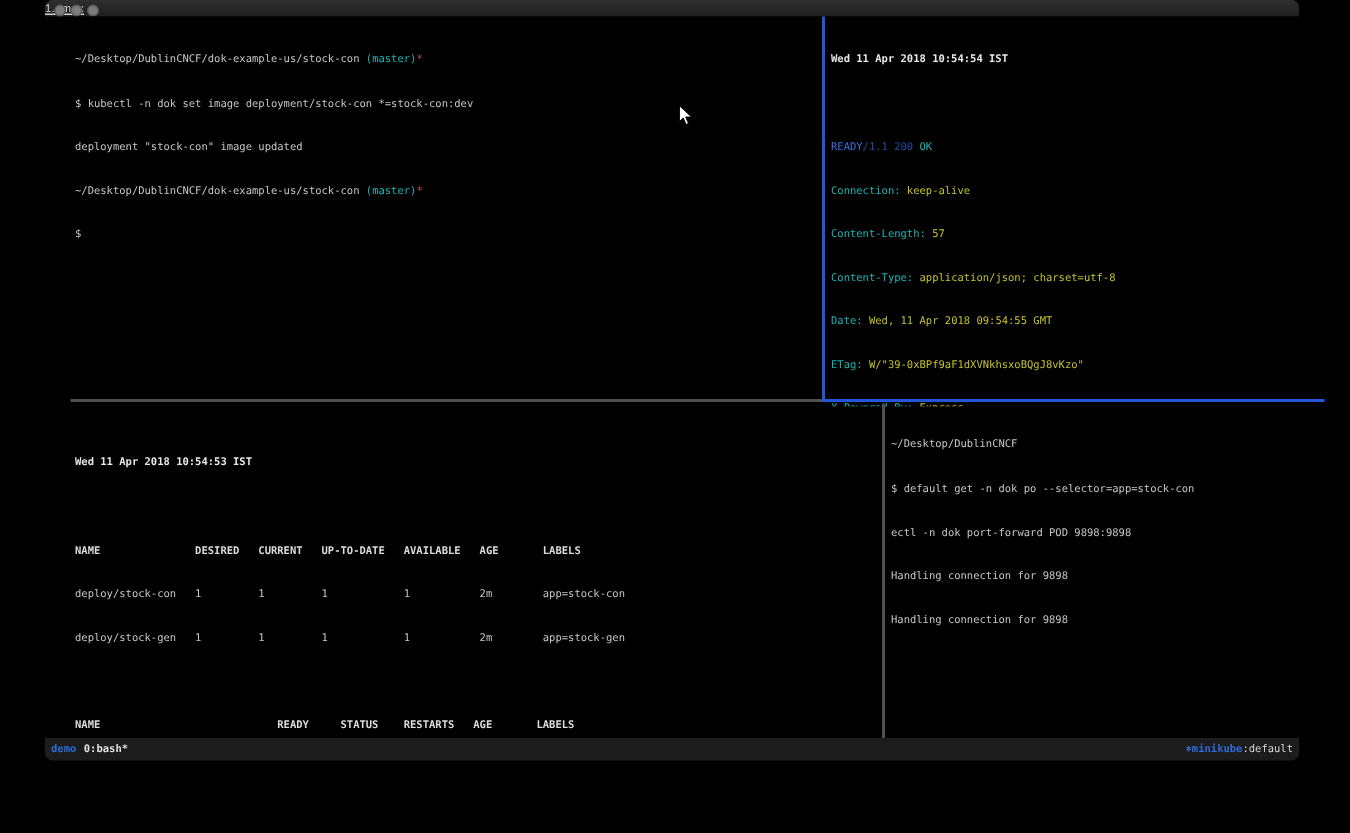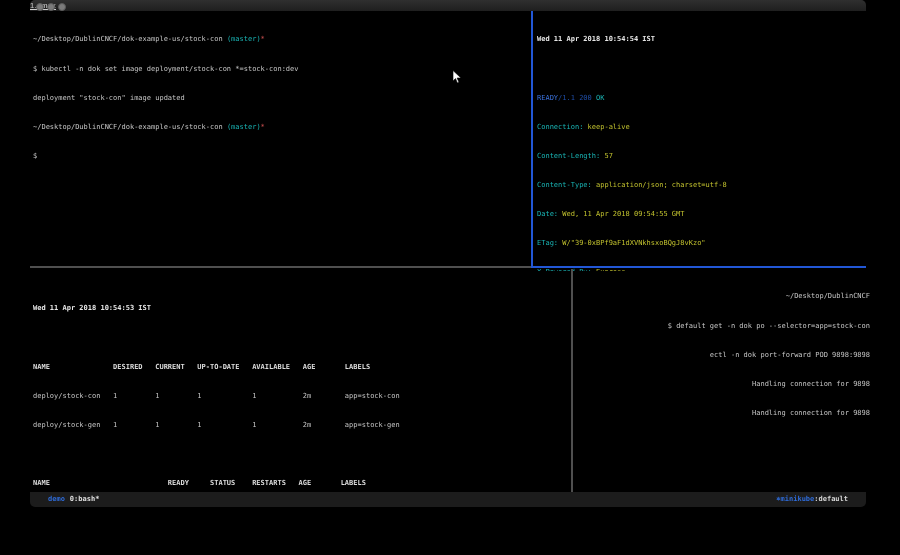--- a/index.html
+++ b/index.html
@@ -9,48 +9,48 @@
             background:#000; border-radius:5px; }
   
   .titlebar { position:absolute; left:0; top:0; width:100%; height:11px;
               background:linear-gradient(#2f2f2f,#1f1f1f); border-radius:5px 5px 0 0;
               display:flex; align-items:center; }
   .lights { position:absolute; left:6px; top:2.5px; display:flex; gap:3px; }
   .light { width:6px; height:6px; border-radius:50%; background:#7b7b7b; border:0.5px solid #5a5a5a; }
   .title { flex:1; text-align:left; font:7.5px "Liberation Sans", sans-serif;
            color:#cfcfcf; letter-spacing:.2px;text-decoration:underline; }
   
-  .term { position:absolute; left:0; top:11px; width:836px; height:503px; background:#000; }
+  .term { position:absolute; left:17px; top:11px; width:836px; height:503px; background:#000; }
   .pane { position:absolute; font-family:"DejaVu Sans Mono", monospace; font-size:7px;
           line-height:9.7px; color:#c6c6c6; white-space:pre; overflow:hidden; }
   .tl { left:0;   top:0;     width:501px; height:255px; padding:5px 0 0 3px; }
   .tr { left:503px; top:0;   width:333px; height:255px; padding:5px 0 0 4px; }
   .bl { left:0;   top:258px; width:541px; height:223px; padding:16px 0 0 3px; }
-  .br { left:543px; top:258px; width:293px; height:223px; padding:4px 0 0 4px;text-align:right; }
+  .br { left:543px; top:258px; width:293px; height:223px; padding:4px 0 0 4px; }
   .divv-top    { position:absolute; left:501px; top:0;     width:2px; height:255px; background:#2257d6; }
   .divh-left   { position:absolute; left:0;     top:255px; width:501px; height:2px; background:#4f4f4f; }
   .divh-right  { position:absolute; left:501px; top:255px; width:335px; height:2px; background:#2257d6; }
   .divv-bottom { position:absolute; left:541px; top:258px; width:2px; height:223px; background:#4f4f4f; }
   .ln { min-height:9.7px; }
   .wht { color:#e8e8e8; font-weight:bold; }
   .b   { color:#dcdcdc; font-weight:bold; }
   .cyn { color:#19b5b5; }
   .yel { color:#c2c22e; }
   .blu { color:#3b72dd; }
   .blu2{ color:#1f4da6; }
   .red { color:#c94f4f; }
   
   .statusbar { position:absolute; left:0; bottom:0; width:100%; height:15px; background:#1c1c1c;
                border-radius:0 0 5px 5px; display:flex; justify-content:space-between;
-               align-items:center; padding:0 18px; box-sizing:border-box;
+               align-items:center; padding:0 4px; box-sizing:border-box;
                font-size:7px; line-height:15px; color:#cfcfcf; white-space:pre; }
   .sb-session { color:#2e6bd8; font-weight:bold; margin-right:5px; }
   .sb-window  { color:#e0e0e0; font-weight:bold; }
   .sb-blu { color:#2e6bd8; font-weight:bold; }
-  .sb-suffix { color:#d6d6d6;font-weight:bold; }
+  .sb-suffix { color:#d6d6d6; }
   .mouse { position:absolute; left:452px; top:70px; }
 </style>
 </head>
 <body>
 
 <div class="desktop">
   <div class="window">
 
     <div class="titlebar">
       <div class="lights">

